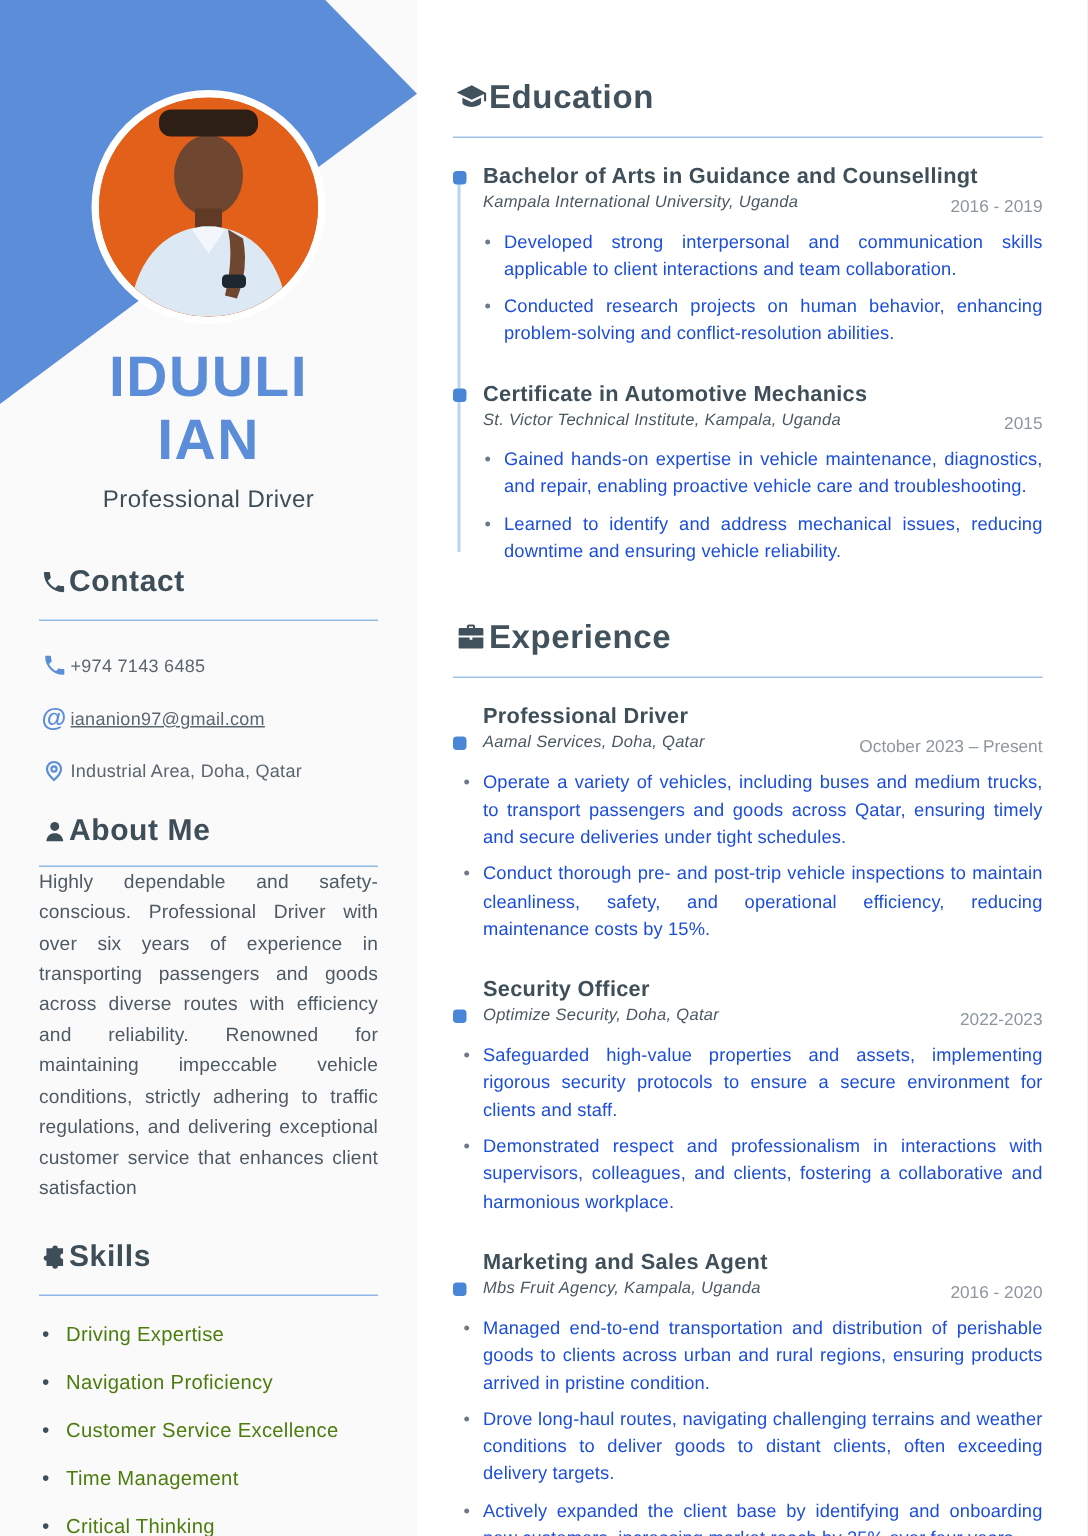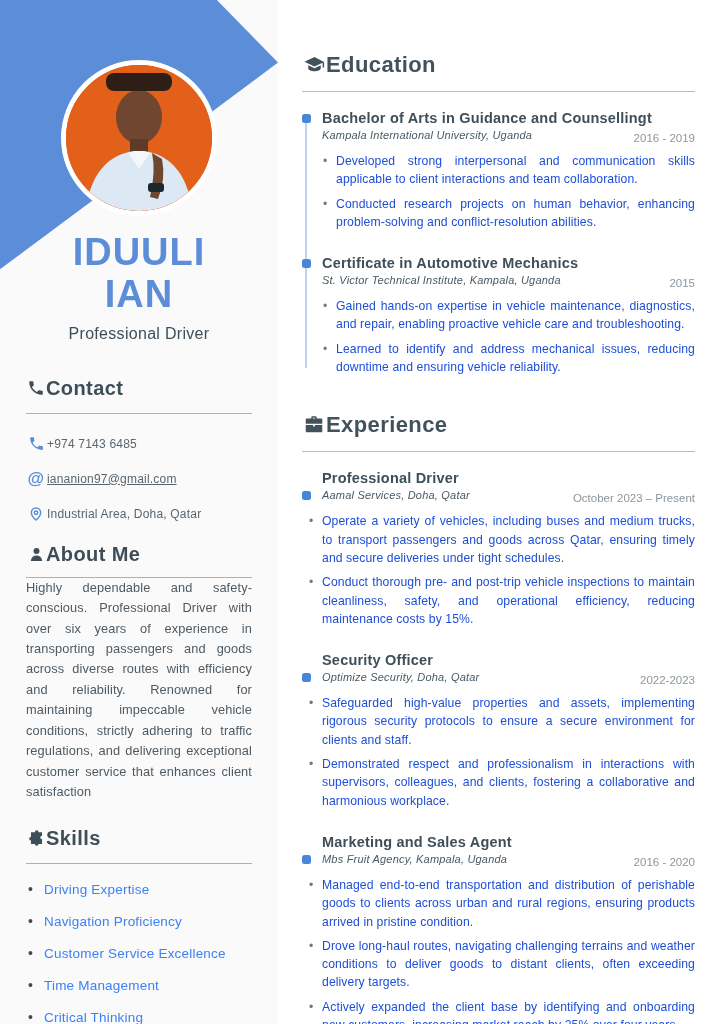--- a/index.html
+++ b/index.html
@@ -40,21 +40,21 @@
   .contact-list { margin-top:20px; }
   .contact-row { display:flex; align-items:center; gap:1px; margin-bottom:15px;
                  color:#5a666f; font-size:12px; letter-spacing:0.2px; }
   .contact-row .cic { width:20px; height:20px; flex:0 0 auto; display:flex;
                       align-items:center; justify-content:center; color:#5b8dd9; }
   .at-glyph { font-size:17px; font-weight:700; color:#5b8dd9; line-height:1; }
   .email-link { text-decoration:underline; color:#5a666f; cursor:pointer; }
   .about-text { color:#4e5a63; font-size:12.8px; line-height:1.6;
                 text-align:justify; letter-spacing:0.1px; }
   .skills-list { margin-top:18px; list-style:none; }
-  .skills-list li { position:relative; padding-left:18px; color:#3b82f6;
+  .skills-list li { position:relative; padding-left:18px; color:#4d7c0f;
                     font-size:13.5px; margin-bottom:17px; letter-spacing:0.2px; }
   .skills-list li::before { content:"•"; position:absolute; left:2px; top:-1px;
                             color:#3f4f59; font-size:14px; }
   
   .right-col { flex:1; padding:52px 30px 0 24px; background:#ffffff; }
   .main-head {
     display:flex; align-items:center; gap:0;
     color:#42525c; font-size:22px; font-weight:700; letter-spacing:0.4px;
     padding-bottom:13px; border-bottom:1.5px solid #9fc1e8;
   }

